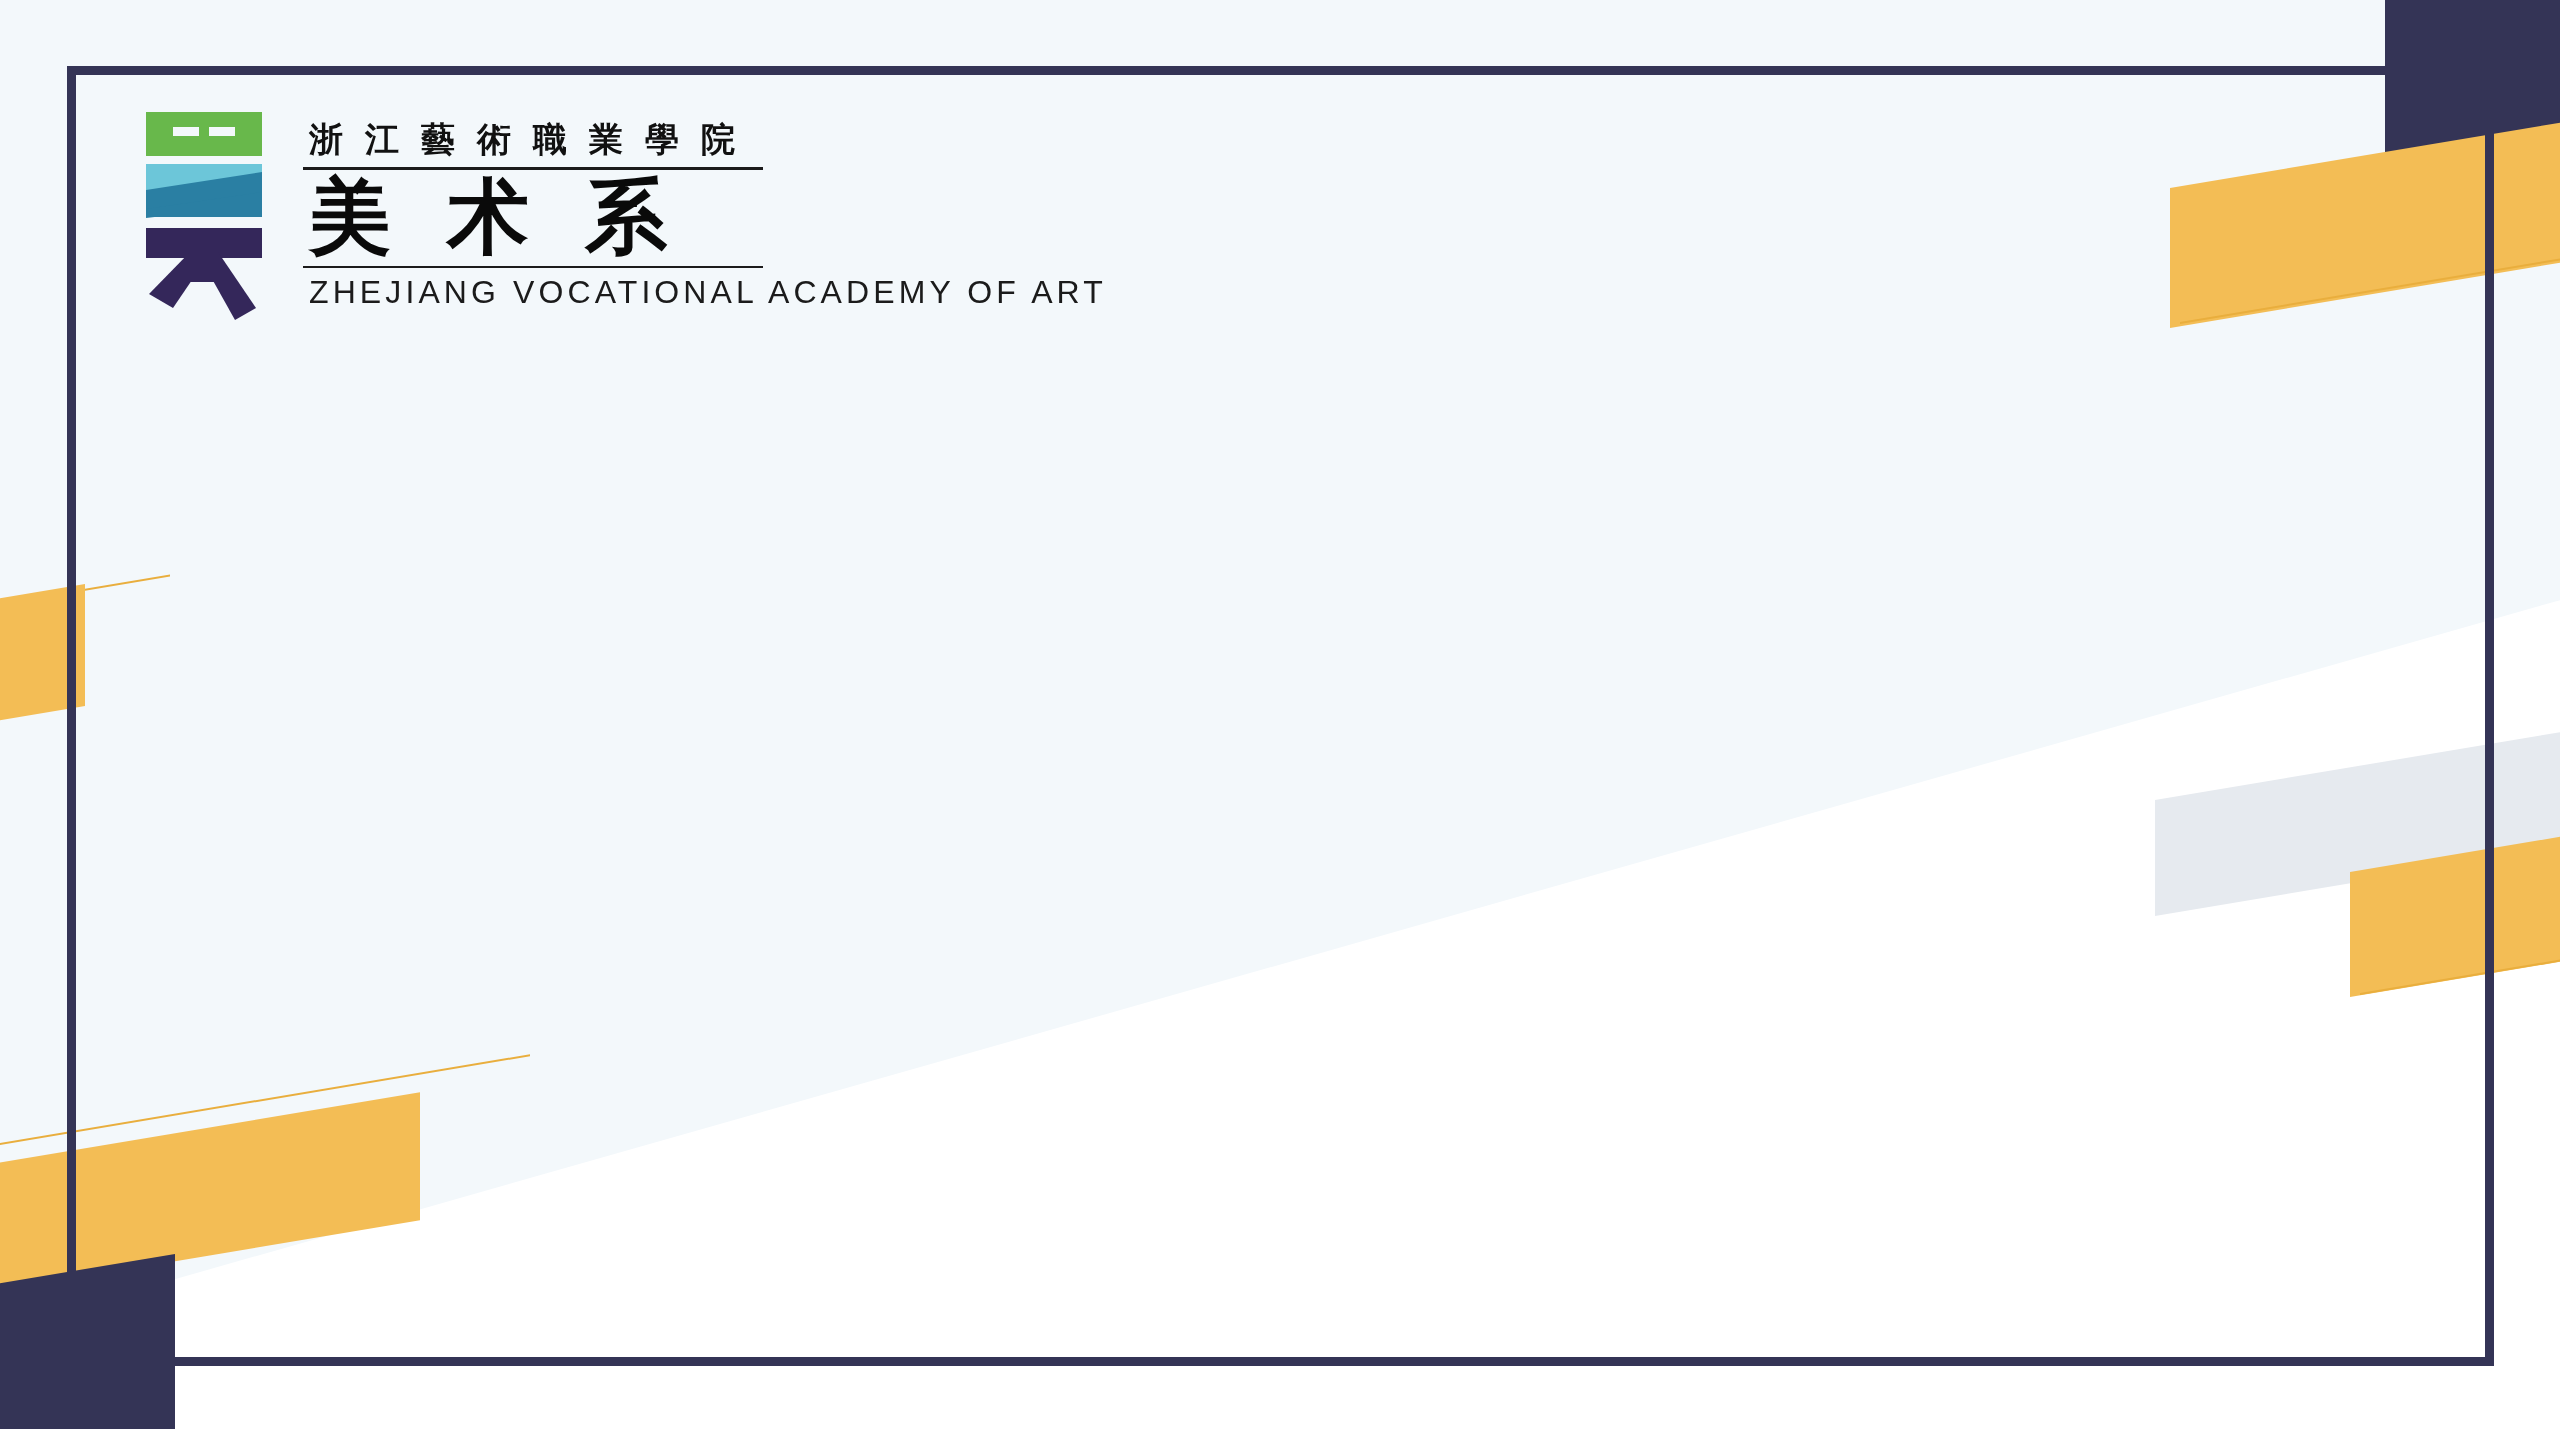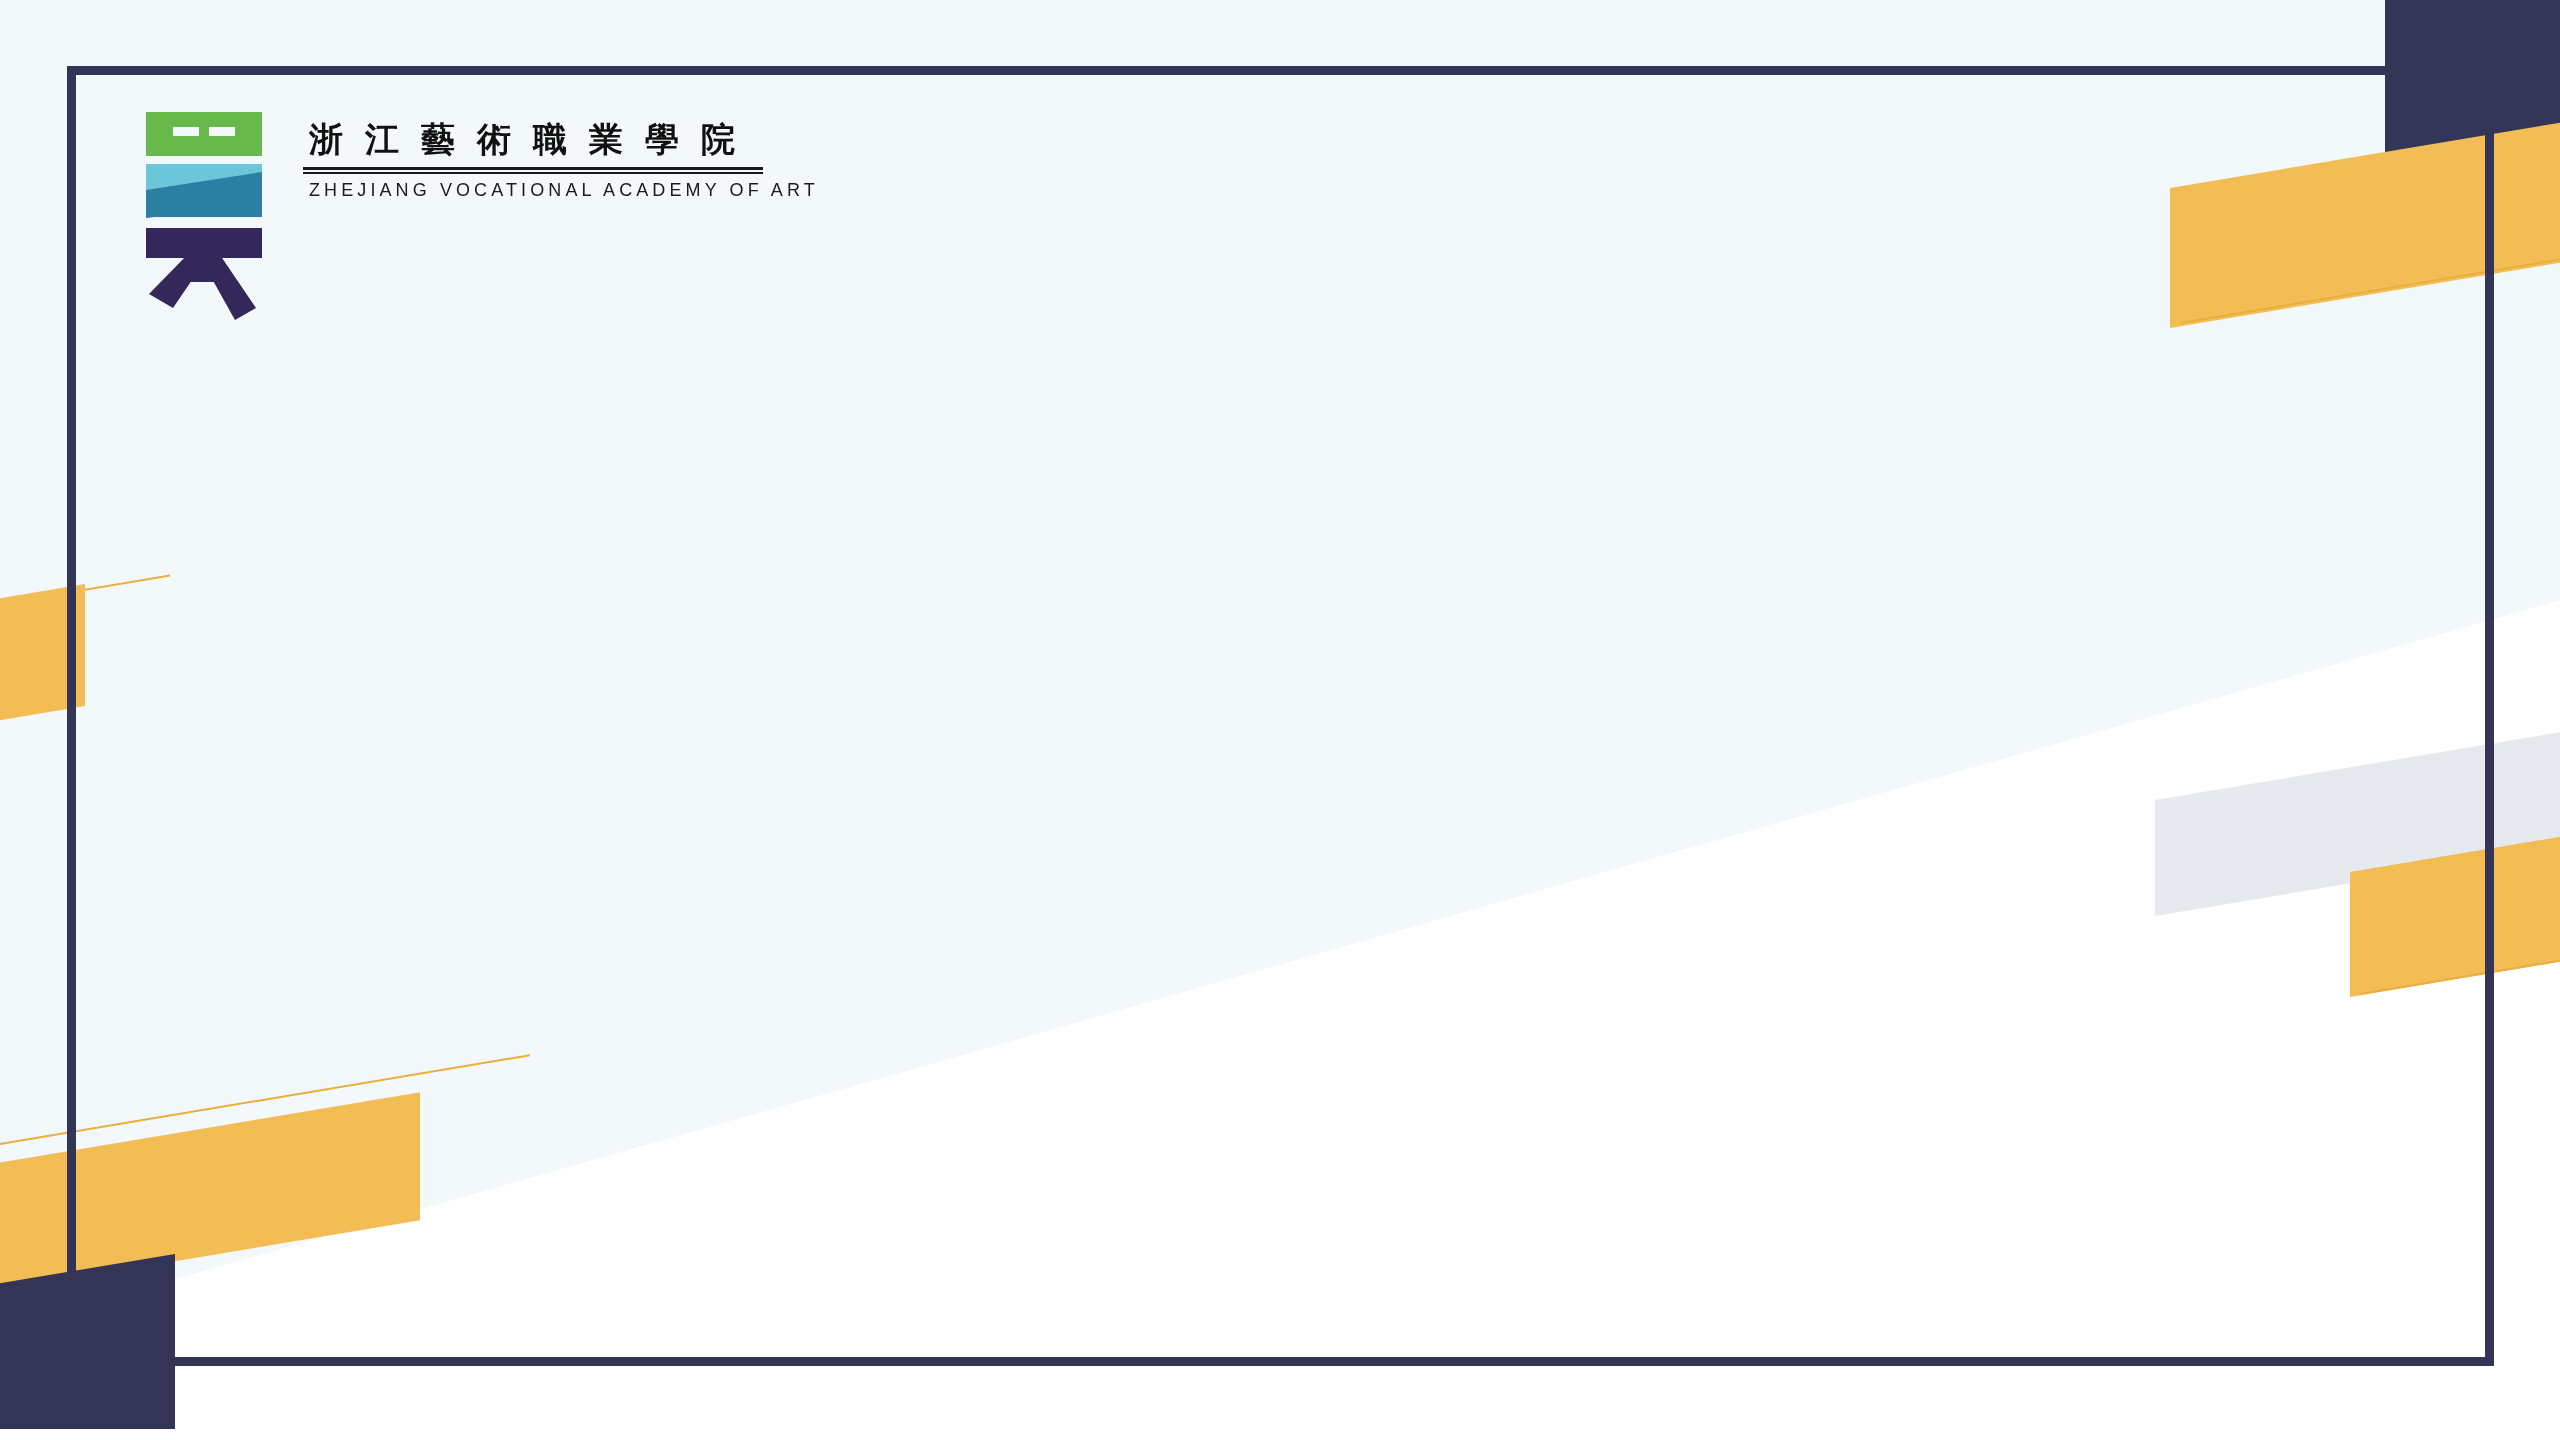--- a/index.html
+++ b/index.html
@@ -208,21 +208,21 @@
     font-size: 82px;
     font-weight: 700;
     letter-spacing: 56px;
     color: #0a0a0a;
     line-height: 1.12;
     white-space: nowrap;
     padding-left: 6px;
   }
   .logo-en {
     font-family: "Liberation Sans", "DejaVu Sans", sans-serif;
-    font-size: 18px;
+    font-size: 32px;
     letter-spacing: 4.1px;
     color: #1b1b1b;
     white-space: nowrap;
     padding-left: 6px;
   }
 
   
   .title-block {
     position: absolute;
     left: 0;
@@ -300,19 +300,20 @@
 
       <rect x="3" y="116" width="116" height="30" fill="#34275a"></rect>
       <path d="M47 140 L68 140 L30 196 L6 182 Z" fill="#34275a"></path>
       <path d="M54 140 L75 140 L113 196 L92 208 Z" fill="#34275a"></path>
       <path d="M47 140 H75 V170 H47 Z" fill="#34275a"></path>
     </svg>
 
     <div class="logo-text">
       <div class="logo-cn-small">浙江藝術職業學院</div>
       <div class="logo-rule"></div>
+      <div class="logo-cn-big">美术系</div>
       <div class="logo-rule thin"></div>
       <div class="logo-en">ZHEJIANG VOCATIONAL ACADEMY OF ART</div>
     </div>
   </div>
 
 
 </div>
 
 </body></html>

